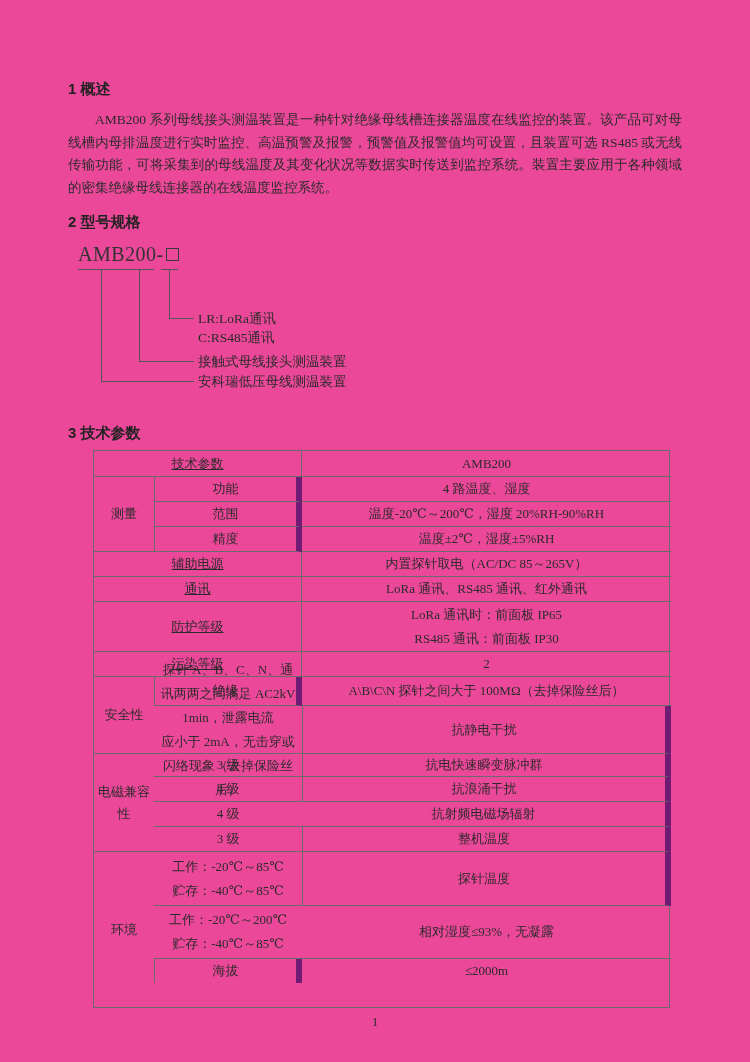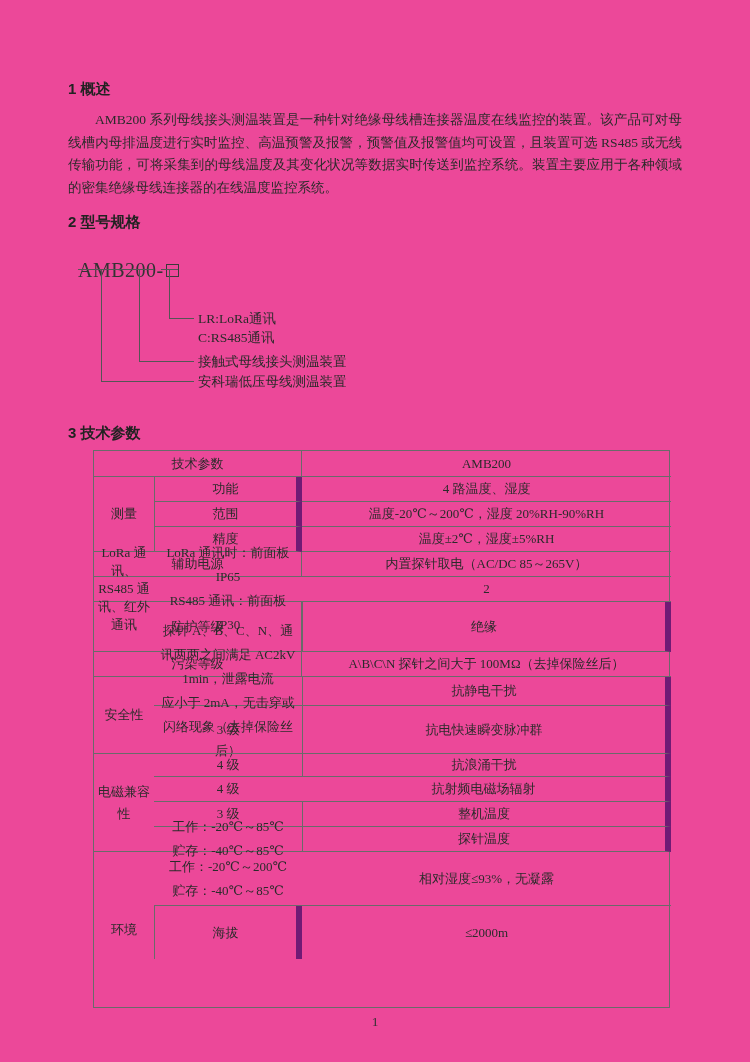--- a/index.html
+++ b/index.html
@@ -7,21 +7,21 @@
   body { width:750px; height:1062px; font-family:"Liberation Serif","DejaVu Serif",serif; color:#2d2d2d; }
   .page { position:relative; width:750px; height:1062px; background:#ec4899; padding:80px 68px 0 68px; overflow:hidden; }
 
   .sec-heading { font-family:"Liberation Sans","DejaVu Sans",sans-serif; font-weight:bold; font-size:15px; color:#222; line-height:18px; }
   .overview-body { margin-top:11px; font-size:13.5px; line-height:22.5px; text-align:justify; text-indent:2em; color:#2b2b2b; }
   .h2 { margin-top:14px; }
   .h3 { margin-top:18px; }
 
   
   .diagram { position:relative; height:163px; margin-top:12px; }
-  .model-code { position:absolute; left:10px; top:16px; font-size:20px; color:#333; letter-spacing:0.5px; white-space:nowrap; }
+  .model-code { position:absolute; left:10px; top:0; font-size:20px; color:#333; letter-spacing:0.5px; white-space:nowrap; }
   .model-box { display:inline-block; width:13px; height:13px; border:1.5px solid #3a3a3a; margin-left:2px; }
   .dline { position:absolute; background:none; }
   .dline.h { border-top:1px solid #555; height:0; }
   .dline.v { border-left:1px solid #555; width:0; }
   .u1 { left:10px; top:26px; width:46px; }
   .u2 { left:56px; top:26px; width:30px; }
   .u3 { left:93px; top:26px; width:17px; }
   .v-box { left:101px; top:26px; height:49px; }
   .v-200 { left:71px;  top:26px; height:92px; }
   .v-amb { left:33px;  top:26px; height:112px; }
@@ -38,21 +38,21 @@
   .spec-table {
     margin:8px 0 0 25px; width:577px;
     display:grid;
     grid-template-columns:60px 148px 369px;
     grid-template-rows:26px 25px 25px 25px 25px 25px 50px 25px 29px 48px 23px 25px 25px 25px 54px 53px 24px 24px;
     border:1px solid #6a6a6a;
     font-size:13px; color:#2b2b2b;
   }
   .cell { display:flex; flex-direction:column; align-items:center; justify-content:center; text-align:center; line-height:18px; border-bottom:1px solid #6a6a6a; padding:0 3px; }
   .lab  { border-left:1px solid #6a6a6a; border-right:6px solid #701a75; }
-  .lab2 { grid-column:1 / 3; border-right:1px solid #6a6a6a; }
+  .lab2 { grid-column:1 / 3; border-right:1px solid #6a6a6a;text-decoration:underline; }
   .nobl { border-left:none; }
   .nobb { border-bottom:none; }
   .grp  { grid-column:1; line-height:22px; }
   .g-measure { grid-row:2 / 5; }
   .g-safety  { grid-row:9 / 11; }
   .g-emc     { grid-row:11 / 15; border-right:none; }
   .g-env     { grid-row:15 / 19; }
   .r1{grid-row:1;} .r5{grid-row:5;} .r6{grid-row:6;} .r7{grid-row:7;} .r8{grid-row:8;}
   .vline { line-height:24px; }
 
@@ -96,20 +96,21 @@
     <div class="cell lab">功能</div>
     <div class="cell">4 路温度、湿度</div>
     <div class="cell lab">范围</div>
     <div class="cell">温度-20℃～200℃，湿度 20%RH-90%RH</div>
     <div class="cell lab">精度</div>
     <div class="cell">温度±2℃，湿度±5%RH</div>
 
     <div class="cell lab2 r5">辅助电源</div>
     <div class="cell">内置探针取电（AC/DC 85～265V）</div>
 
+    <div class="cell lab2 r6">通讯</div>
     <div class="cell">LoRa 通讯、RS485 通讯、红外通讯</div>
 
     <div class="cell lab2 r7">防护等级</div>
     <div class="cell">
       <div class="vline">LoRa 通讯时：前面板 IP65</div>
       <div class="vline">RS485 通讯：前面板 IP30</div>
     </div>
 
     <div class="cell lab2 r8">污染等级</div>
     <div class="cell">2</div>

